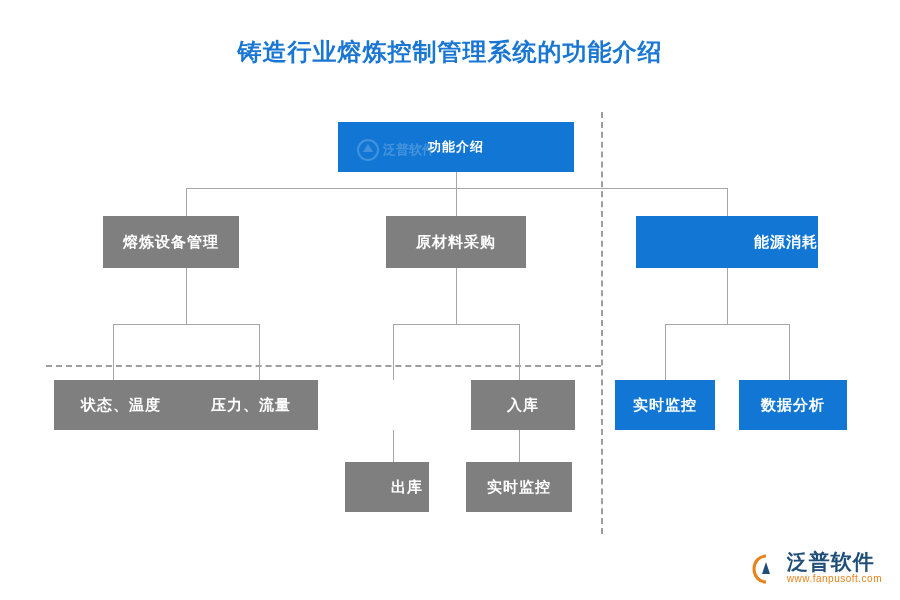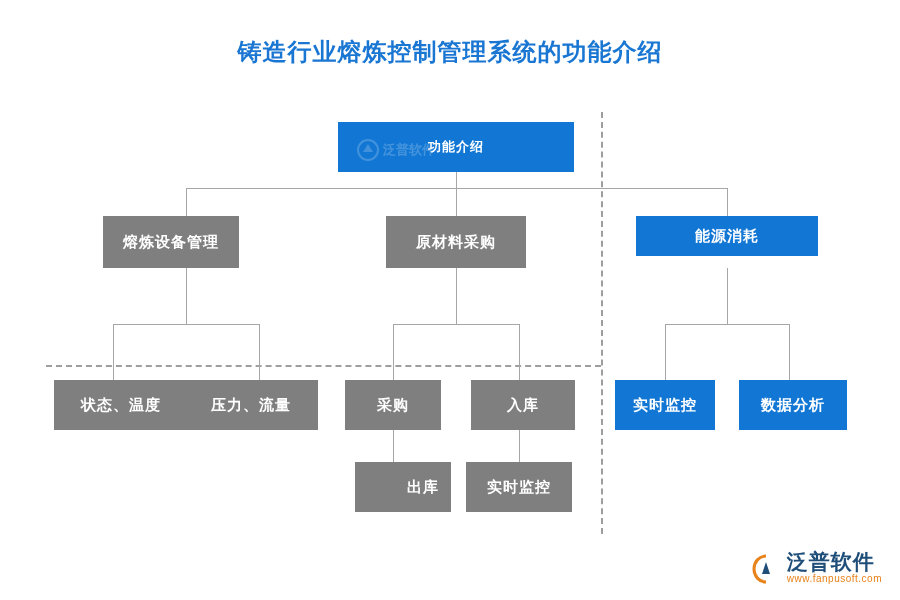--- a/index.html
+++ b/index.html
@@ -149,38 +149,35 @@
   </div>
 
   <div class="node gray" style="left:103px; top:216px; width:136px; height:52px;">
     <span>熔炼设备管理</span>
   </div>
 
   <div class="node gray" style="left:386px; top:216px; width:140px; height:52px;">
     <span>原材料采购</span>
   </div>
 
-  <div class="node blue" style="left:636px; top:216px; width:182px; height:40px;">
+  <div class="node blue" style="left:636px; top:216px; width:182px; height:52px;justify-content:flex-end;">
     <span>能源消耗</span>
   </div>
 
   <div class="node gray" style="left:46px; top:380px; width:134px; height:50px;margin-left:8px;">
     <span>状态、温度</span>
   </div>
   <div class="node gray" style="left:184px; top:380px; width:134px; height:50px;">
     <span>压力、流量</span>
   </div>
 
-  <div class="node gray" style="left:345px; top:380px; width:96px; height:50px;">
-    <span>采购</span>
-  </div>
   <div class="node gray" style="left:471px; top:380px; width:104px; height:50px;">
     <span>入库</span>
   </div>
-  <div class="node gray" style="left:355px; top:462px; width:96px; height:50px;padding-left:40px;">
+  <div class="node gray" style="left:345px; top:462px; width:84px; height:50px;padding-left:40px;">
     <span>出库</span>
   </div>
   <div class="node gray" style="left:466px; top:462px; width:106px; height:50px;">
     <span>实时监控</span>
   </div>
 
   <div class="node blue" style="left:615px; top:380px; width:100px; height:50px;">
     <span>实时监控</span>
   </div>
   <div class="node blue" style="left:739px; top:380px; width:108px; height:50px;">

